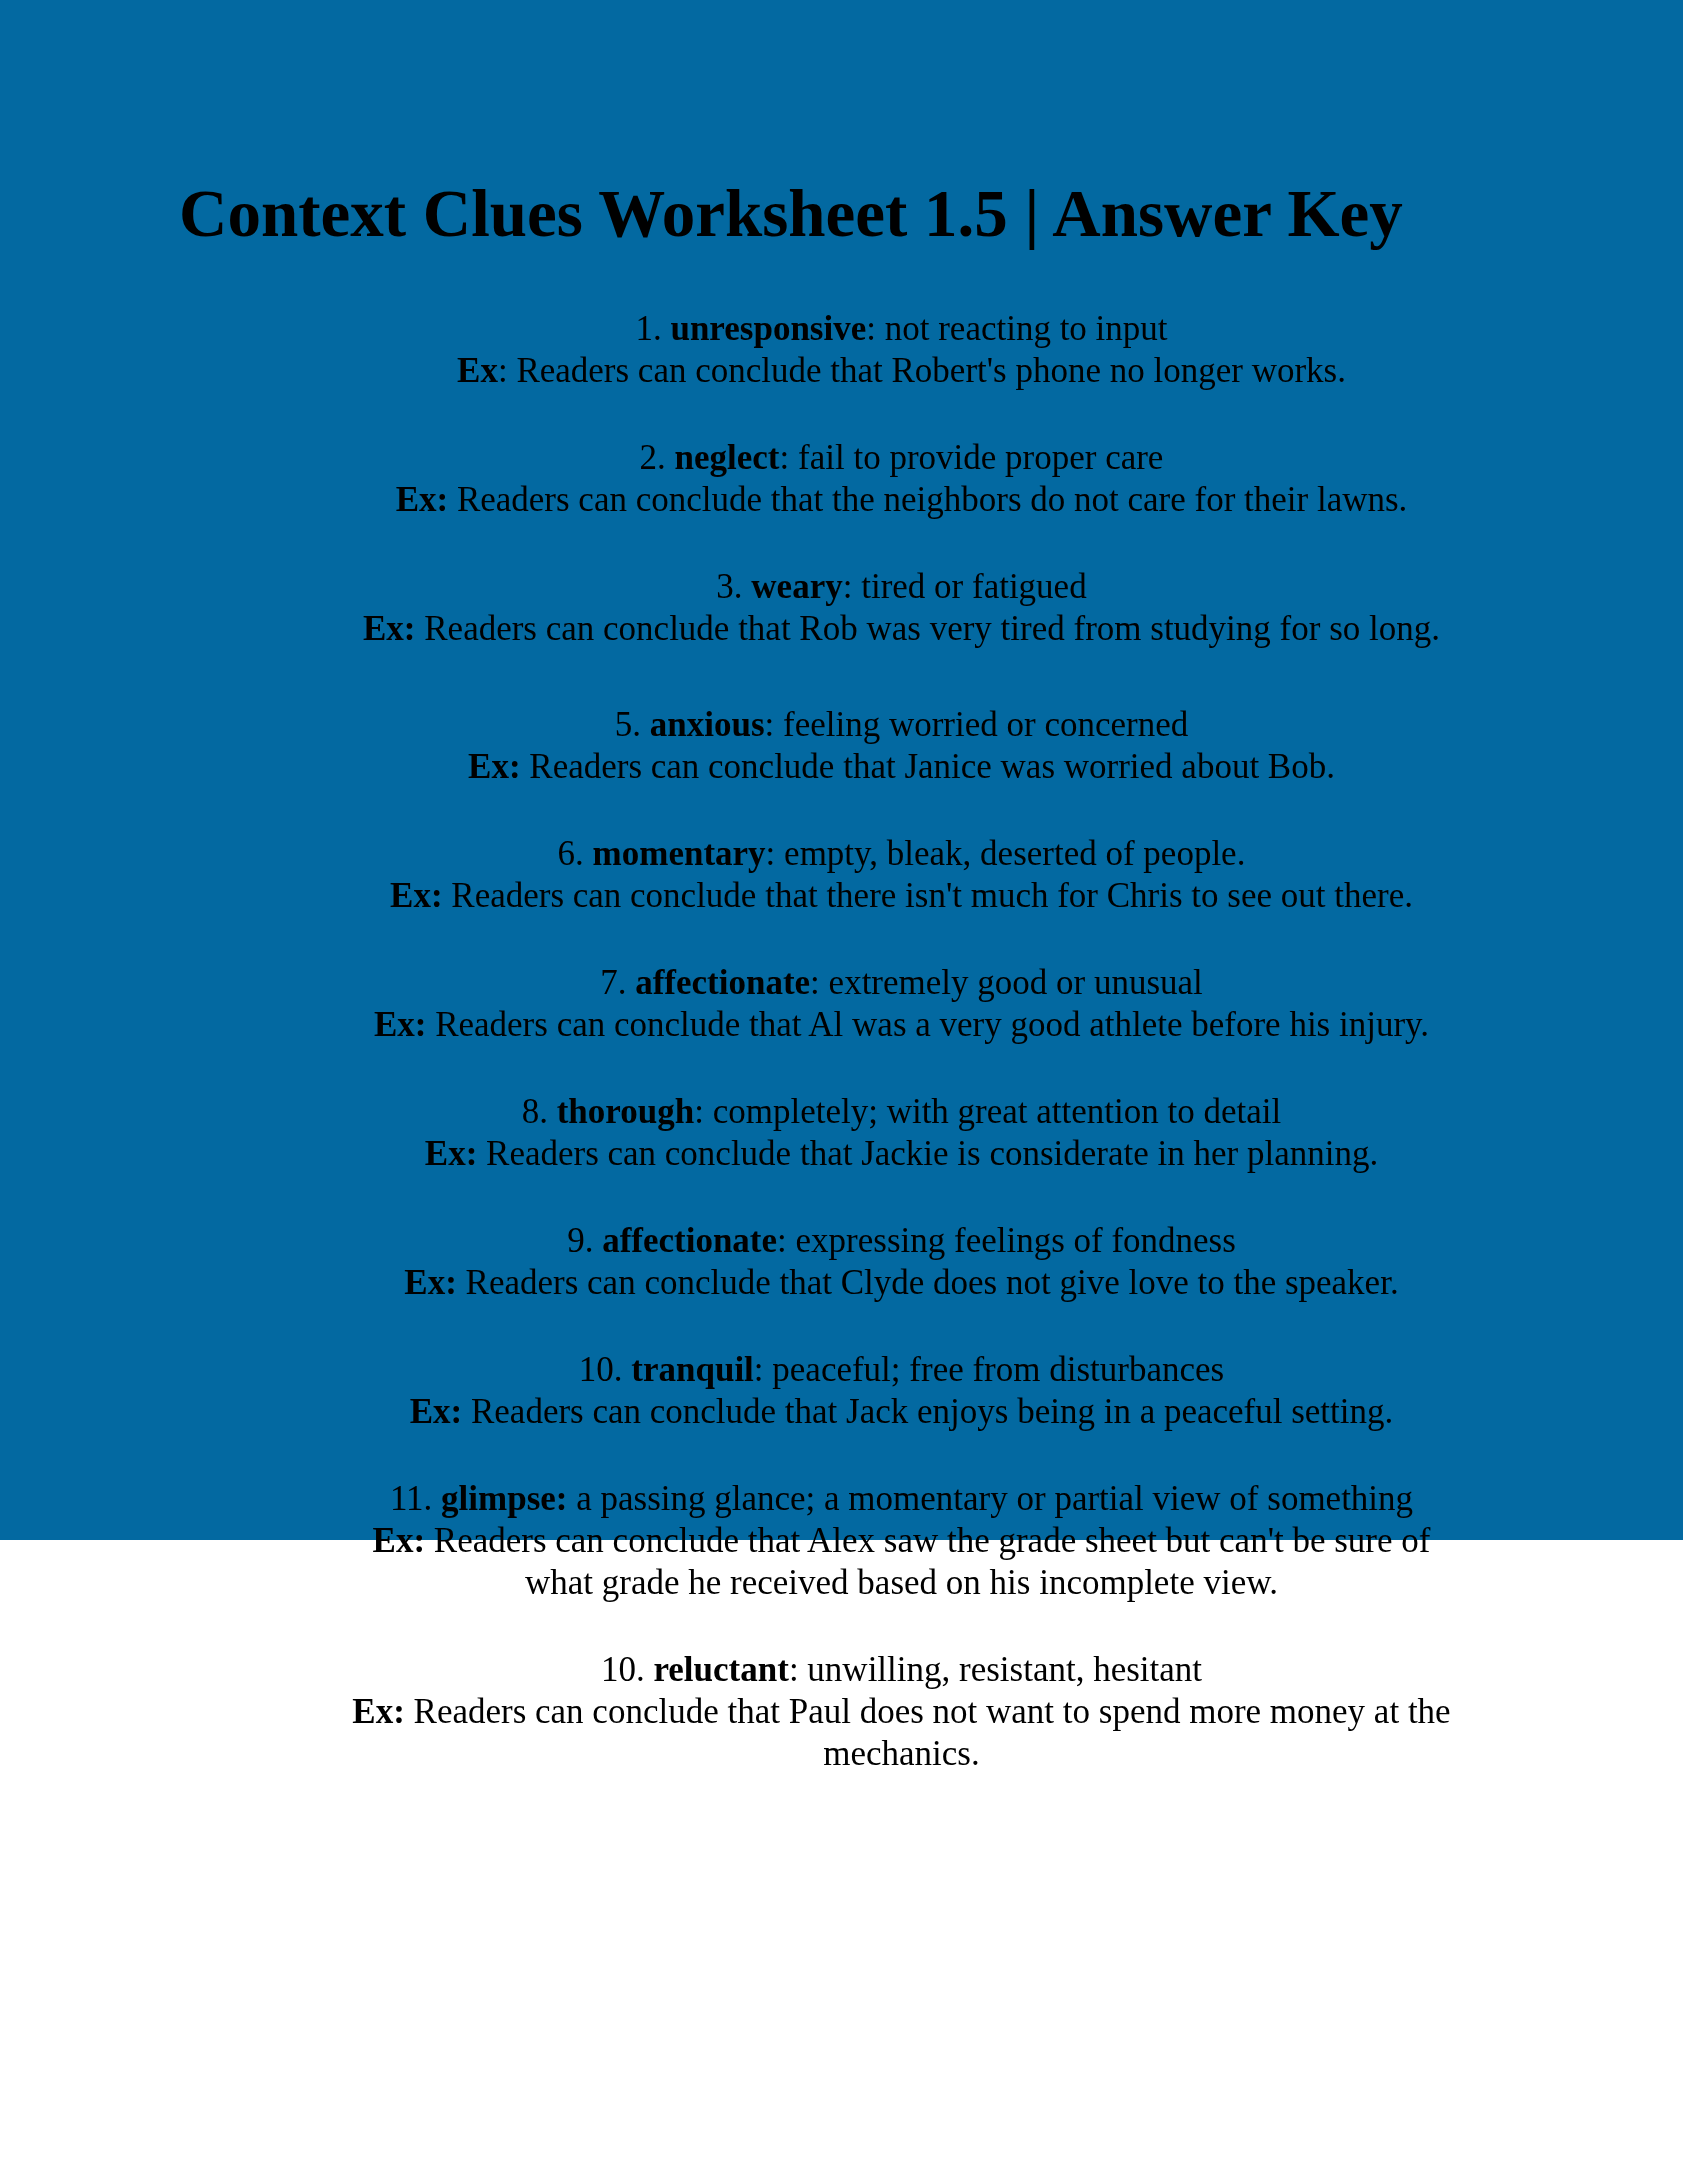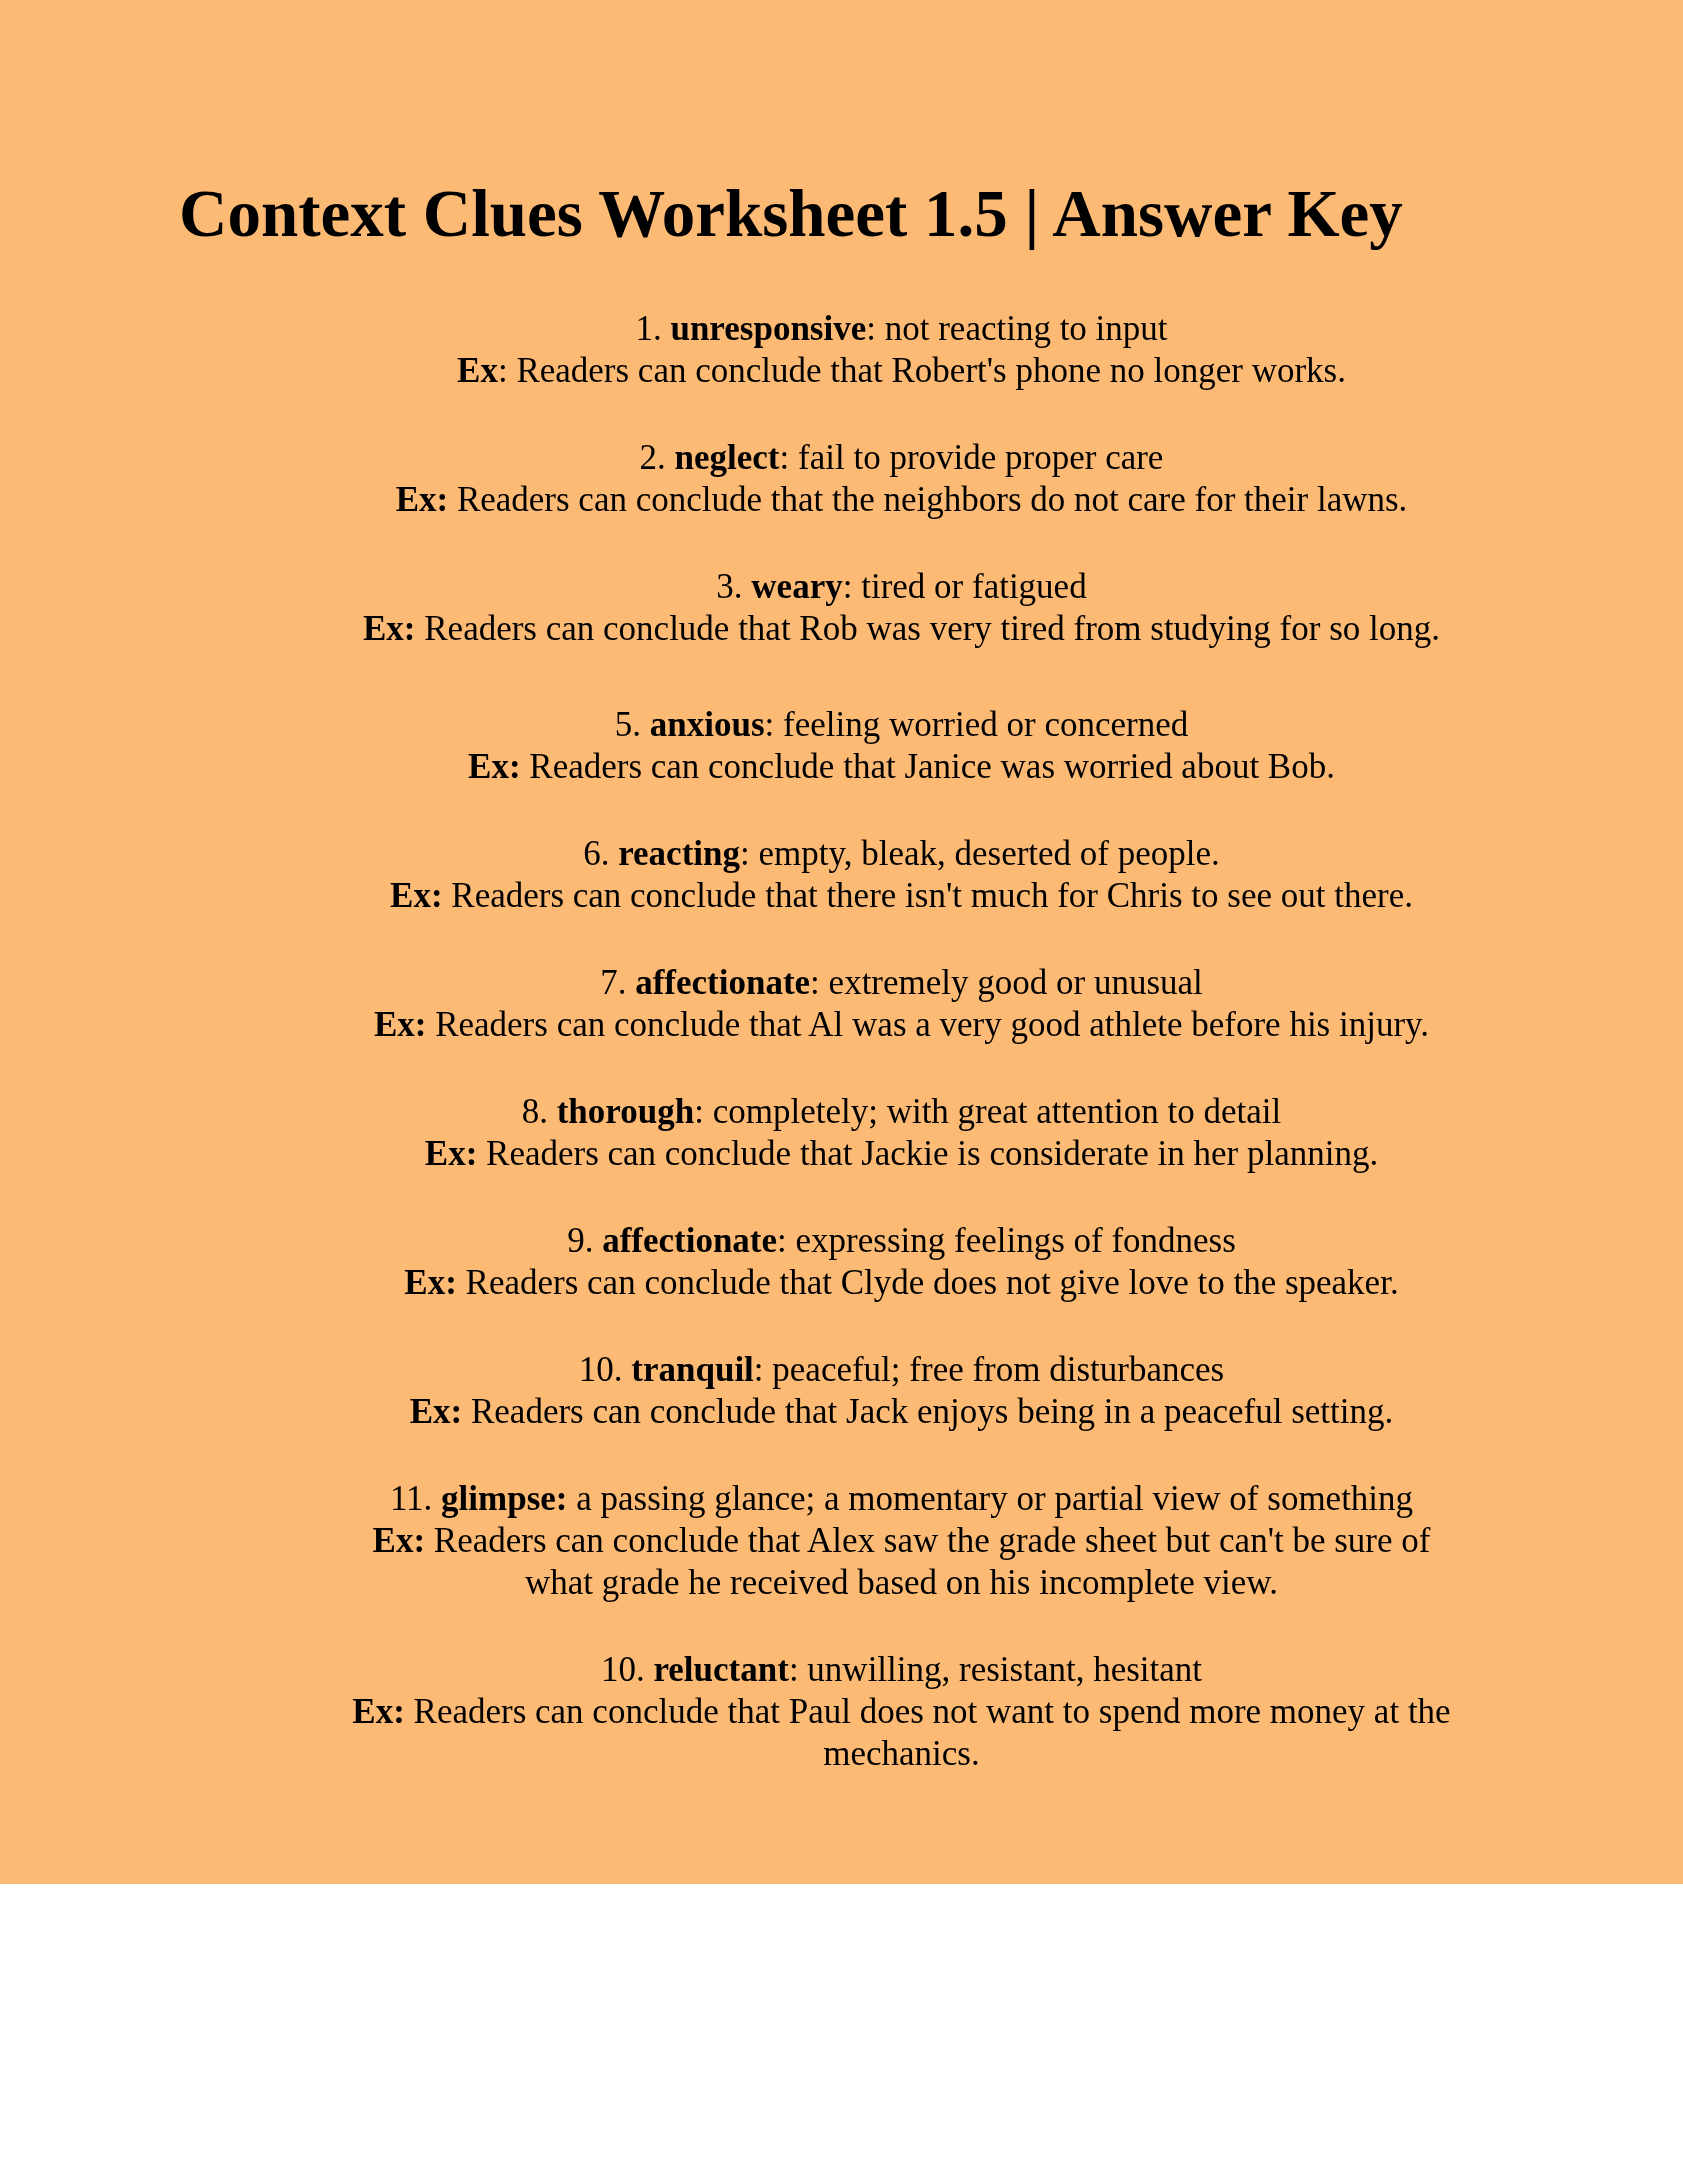--- a/index.html
+++ b/index.html
@@ -6,22 +6,22 @@
   html, body { background: #ffffff; }
   body {
     width: 1683px;
     height: 2178px;
     font-family: "Liberation Serif", serif;
     color: #000000;
     overflow: hidden;
   }
   .page {
     width: 1683px;
-    height: 1884px;
-    background: #fdba74;
+    height: 1540px;
+    background: #0369a1;
     padding: 180px 59px 0 179px;
   }
   .doc-title {
     font-size: 67px;
     line-height: 67px;
     font-weight: bold;
     margin: 0 0 61px 0;
     white-space: nowrap;
   }
   .items { display: block; text-align: center; }
@@ -43,21 +43,21 @@
   <div class="items">
   <p class="item"><span class="num">1.</span> <b class="term">unresponsive</b><span class="sep">: </span><span class="def">not reacting to input</span><br><b class="ex-label">Ex</b><span class="ex-sep">: </span><span class="ex-text">Readers can conclude that Robert's phone no longer works.</span></p>
 
   <p class="item"><span class="num">2.</span> <b class="term">neglect</b><span class="sep">: </span><span class="def">fail to provide proper care</span><br><b class="ex-label">Ex:</b><span class="ex-sep"> </span><span class="ex-text">Readers can conclude that the neighbors do not care for their lawns.</span></p>
 
   <p class="item"><span class="num">3.</span> <b class="term">weary</b><span class="sep">: </span><span class="def">tired or fatigued</span><br><b class="ex-label">Ex:</b><span class="ex-sep"> </span><span class="ex-text">Readers can conclude that Rob was very tired from studying for so long.</span></p>
 
 
   <p class="item"><span class="num">5.</span> <b class="term">anxious</b><span class="sep">: </span><span class="def">feeling worried or concerned</span><br><b class="ex-label">Ex:</b><span class="ex-sep"> </span><span class="ex-text">Readers can conclude that Janice was worried about Bob.</span></p>
 
-  <p class="item"><span class="num">6.</span> <b class="term">reacting</b><span class="sep">: </span><span class="def">empty, bleak, deserted of people.</span><br><b class="ex-label">Ex:</b><span class="ex-sep"> </span><span class="ex-text">Readers can conclude that there isn't much for Chris to see out there.</span></p>
+  <p class="item"><span class="num">6.</span> <b class="term">momentary</b><span class="sep">: </span><span class="def">empty, bleak, deserted of people.</span><br><b class="ex-label">Ex:</b><span class="ex-sep"> </span><span class="ex-text">Readers can conclude that there isn't much for Chris to see out there.</span></p>
 
   <p class="item"><span class="num">7.</span> <b class="term">affectionate</b><span class="sep">: </span><span class="def">extremely good or unusual</span><br><b class="ex-label">Ex:</b><span class="ex-sep"> </span><span class="ex-text">Readers can conclude that Al was a very good athlete before his injury.</span></p>
 
   <p class="item"><span class="num">8.</span> <b class="term">thorough</b><span class="sep">: </span><span class="def">completely; with great attention to detail</span><br><b class="ex-label">Ex:</b><span class="ex-sep"> </span><span class="ex-text">Readers can conclude that Jackie is considerate in her planning.</span></p>
 
   <p class="item"><span class="num">9.</span> <b class="term">affectionate</b><span class="sep">: </span><span class="def">expressing feelings of fondness</span><br><b class="ex-label">Ex:</b><span class="ex-sep"> </span><span class="ex-text">Readers can conclude that Clyde does not give love to the speaker.</span></p>
 
   <p class="item"><span class="num">10.</span> <b class="term">tranquil</b><span class="sep">: </span><span class="def">peaceful; free from disturbances</span><br><b class="ex-label">Ex:</b><span class="ex-sep"> </span><span class="ex-text">Readers can conclude that Jack enjoys being in a peaceful setting.</span></p>
 
   <p class="item"><span class="num">11.</span> <b class="term">glimpse:</b><span class="sep"> </span><span class="def">a passing glance; a momentary or partial view of something</span><br><b class="ex-label">Ex:</b><span class="ex-sep"> </span><span class="ex-text">Readers can conclude that Alex saw the grade sheet but can't be sure of

